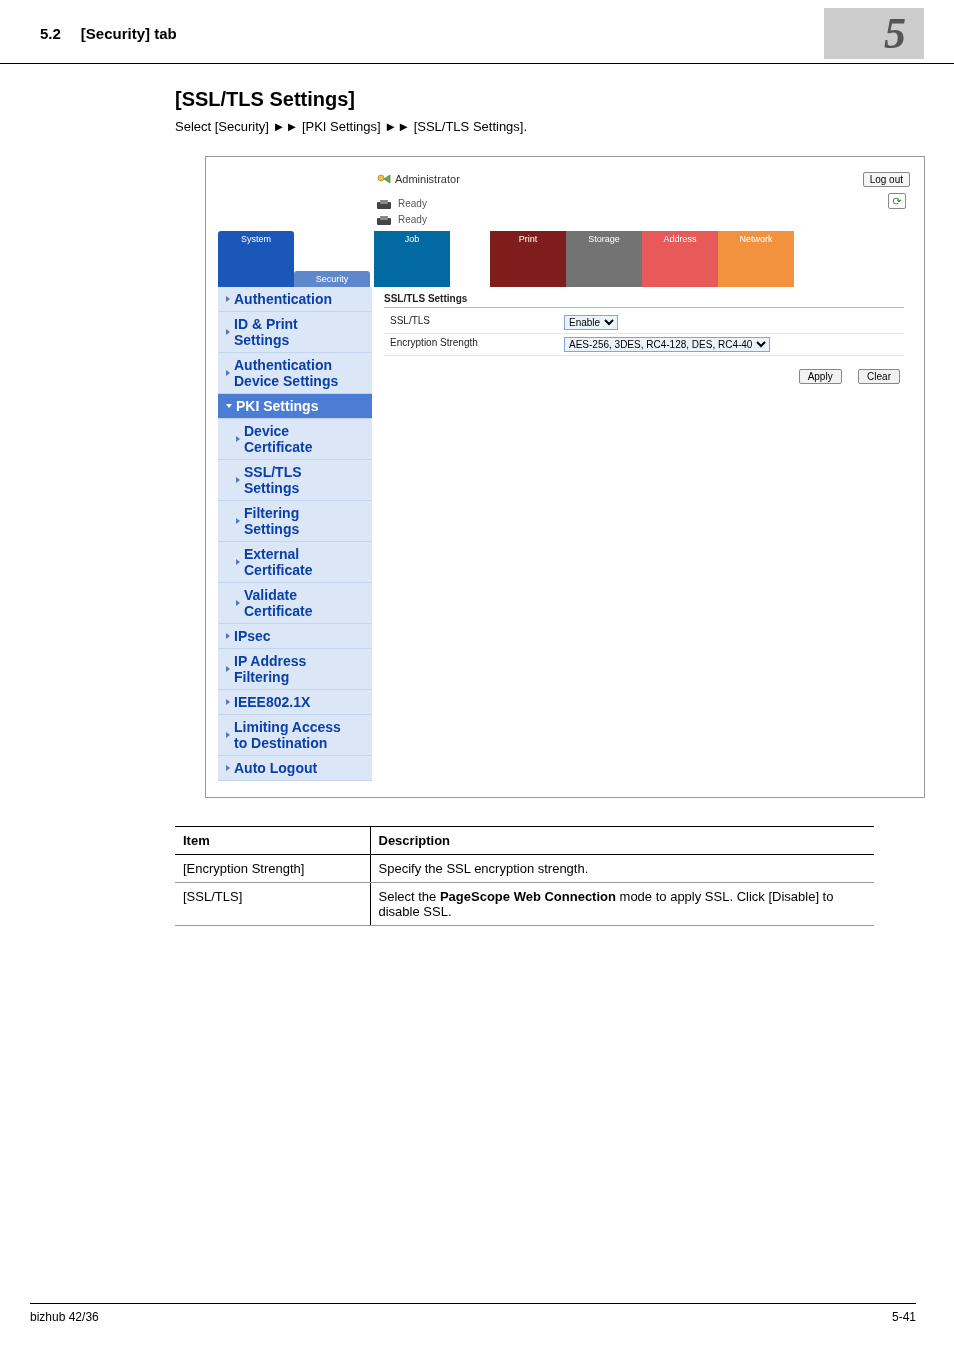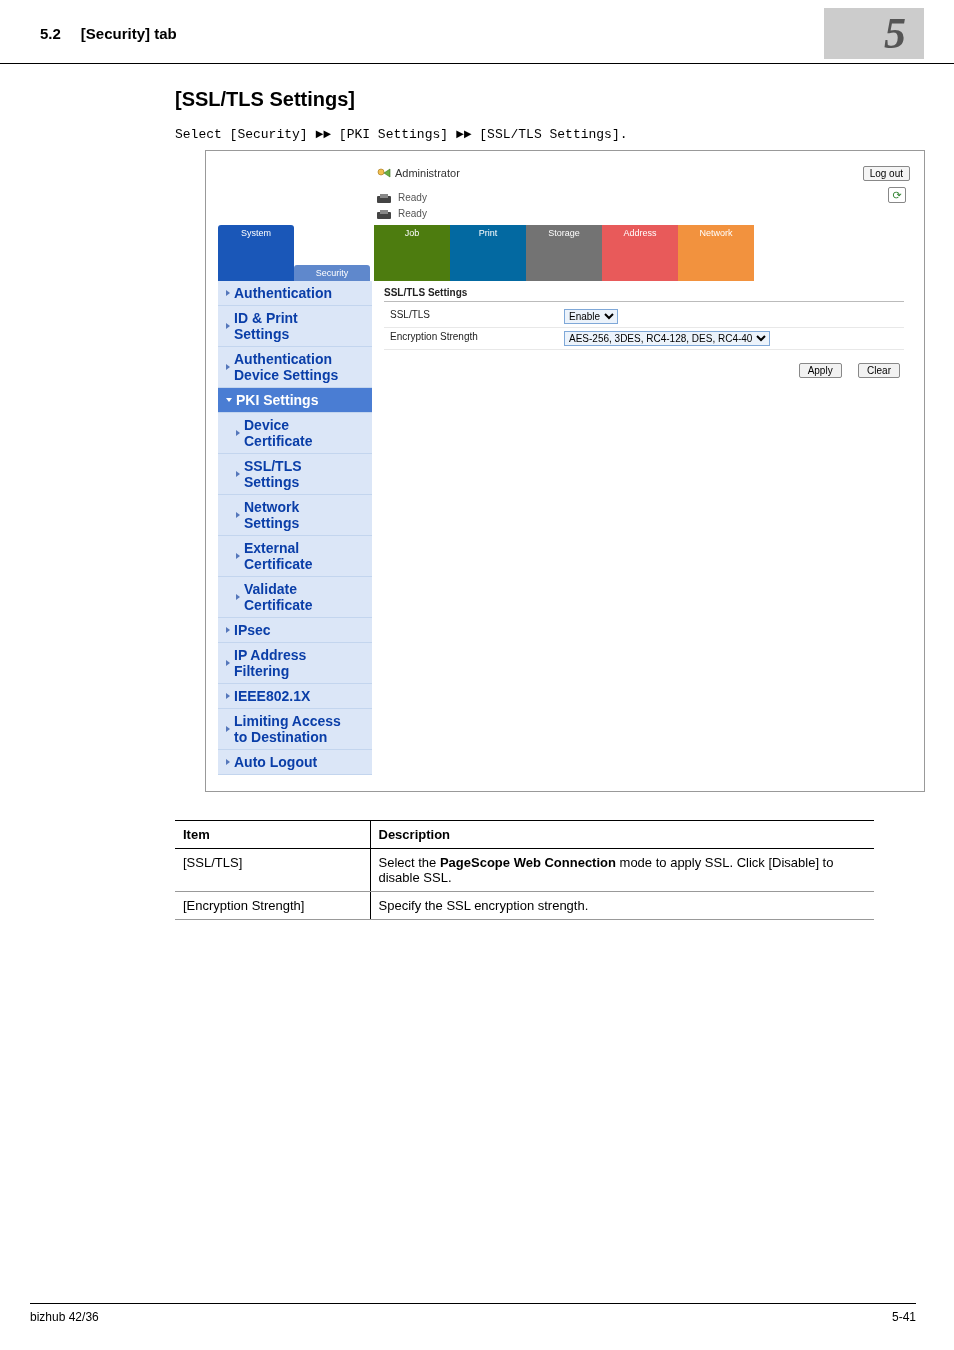--- a/index.html
+++ b/index.html
@@ -2,41 +2,41 @@
 <html><head>
   <meta charset="utf-8">
   <style>
     * { box-sizing: border-box; margin: 0; padding: 0; }
     body { font-family: Arial, Helvetica, sans-serif; background: #fff; width: 954px; height: 1350px; position: relative; }
     .page-head { display: flex; align-items: center; border-bottom: 1px solid #000; padding: 8px 30px 4px 40px; }
     .sec-num { font-weight: bold; font-size: 15px; margin-right: 20px; }
     .sec-title { font-weight: bold; font-size: 15px; flex: 1; }
     .big-five { background: #ccc; color: #555; font-size: 44px; font-weight: bold; font-style: italic; font-family: "Times New Roman", serif; padding: 0 16px 0 60px; letter-spacing: 2px; }
     .content { padding: 24px 80px 0 175px; }
-    h2.page-title { font-size: 20px; font-weight: bold; margin-bottom: 16px; }
-    .intro { font-size: 13px; margin-bottom: 8px; font-family: Liberation Mono, monospace; }
+    h2.page-title { font-size: 20px; font-weight: bold; margin-bottom: 8px; }
+    .intro { font-size: 13px; margin-bottom: 22px; }
     
     .shot-wrap { border: 1px solid #999; padding: 10px 12px 16px 12px; width: 720px; margin: 0 0 28px 30px; position: relative; }
     .top-bar { display: flex; align-items: center; padding: 2px 2px 2px 158px; position: relative; height: 24px; }
     .adm-icon { width:16px; height:12px; display:inline-block; margin-right:3px; }
     .adm-icon svg { display:block; }
     .adm-label { font-size: 11px; color:#333; flex:1; }
     .logout-btn { font-size: 10px; border:1px solid #888; background:#f5f5f5; padding:1px 6px; border-radius:2px; }
     .status-block { padding: 4px 0 0 158px; position: relative; }
     .status-row { display:flex; align-items:center; height:16px; }
     .prn-icon { width:18px; height:12px; display:inline-block; margin-right:4px; }
     .ready-txt { font-size:10px; color:#555; }
     .refresh-btn { position:absolute; right:6px; top:2px; width:18px; height:16px; border:1px solid #888; background:#fff; display:flex; align-items:center; justify-content:center; border-radius:2px; font-size:11px; color:#2a7f2a; }
     
     .tabs { display:flex; margin-top:4px; }
     .tab { font-size:9px; color:#fff; text-align:center; padding:3px 0; width:76px; }
     .tab-system { background:#1a57b8; border-radius:3px 3px 0 0; }
     .tab-security { background:#5f88cc; border-radius:3px 3px 0 0;margin-top:40px; }
-    .tab-job { background:#4d7c0f; width:76px; }
-    .tab-print { background:#0369a1; }
+    .tab-job { background:#0369a1; width:76px; }
+    .tab-print { background:#7f1d1d;margin-left:40px; }
     .tab-storage { background:#737373; }
     .tab-address { background:#e85a5a; }
     .tab-network { background:#f2923e; }
     
     .shot-main { display:flex; margin-top:0; }
     .sidebar { width:154px; background:#dbe6f7; }
     .sb-item { font-size:14px; color:#0a3ea8; padding:4px 20px 4px 8px; border-bottom:1px solid #c3d5ee; font-weight:bold; display:flex; align-items:center; }
     .sb-item.sel { background:#4a7dd3; color:#fff; }
     .sb-arrow { display:inline-block; width:0; height:0; border-top:3px solid transparent; border-bottom:3px solid transparent; border-left:4px solid #5577bb; margin-right:4px; }
     .sb-arrow-down { display:inline-block; width:0; height:0; border-left:3px solid transparent; border-right:3px solid transparent; border-top:4px solid #fff; margin-right:4px; }
@@ -134,21 +134,21 @@
         <div class="sb-item indent">
             <span class="sb-arrow"></span>
             <span>Device Certificate</span>
           </div>
         <div class="sb-item indent">
             <span class="sb-arrow"></span>
             <span>SSL/TLS Settings</span>
           </div>
         <div class="sb-item indent">
             <span class="sb-arrow"></span>
-            <span>Network Settings</span>
+            <span>Filtering Settings</span>
           </div>
         <div class="sb-item indent">
             <span class="sb-arrow"></span>
             <span>External Certificate</span>
           </div>
         <div class="sb-item indent">
             <span class="sb-arrow"></span>
             <span>Validate Certificate</span>
           </div>
         <div class="sb-item">
@@ -196,29 +196,29 @@
         <col>
       </colgroup>
     <thead>
       <tr>
         <th>Item</th>
         <th>Description</th>
       </tr>
     </thead>
     <tbody>
       <tr>
+        <td>[Encryption Strength]</td>
+        <td>Specify the SSL encryption strength.</td>
+      </tr>
+      <tr>
         <td>[SSL/TLS]</td>
         <td>
           <span>Select the </span><b>PageScope Web Connection</b><span> mode to apply SSL. Click [Disable] to disable SSL.</span>
         </td>
       </tr>
-      <tr>
-        <td>[Encryption Strength]</td>
-        <td>Specify the SSL encryption strength.</td>
-      </tr>
     </tbody>
   </table>
 </div>
 
 <div class="footer">
   <span>bizhub 42/36</span>
   <span>5-41</span>
 </div>
 
 </body></html>

